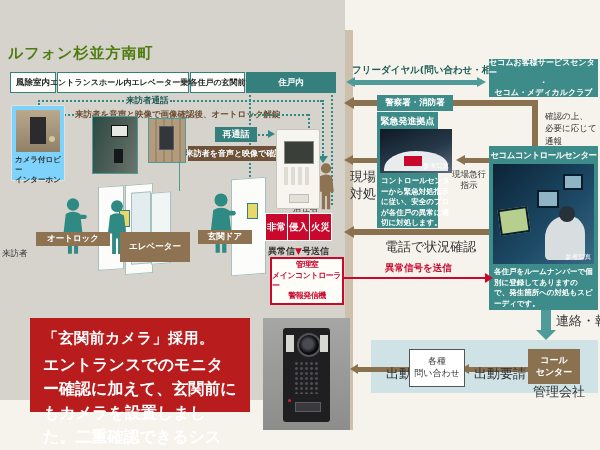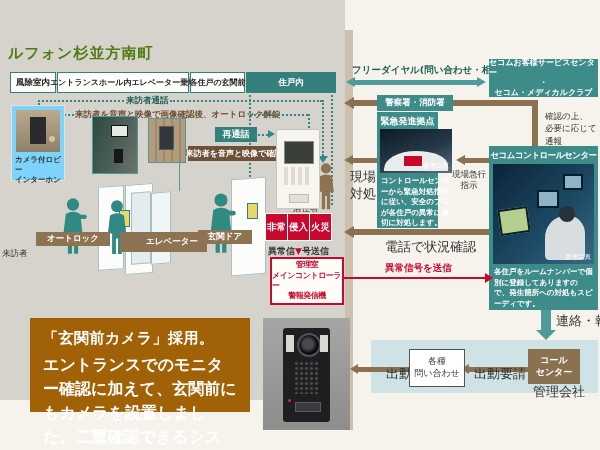--- a/index.html
+++ b/index.html
@@ -102,21 +102,21 @@
   <circle cx="20" cy="9" r="8.5"></circle>
     <rect x="26" y="23" width="13" height="6" rx="3"></rect>
   <path d="M10 22 Q20 16 30 22 L33 48 L27 48 L27 77 L21.5 77 L21.5 55 L18.5 55 L18.5 77 L13 77 L13 48 L7 48 Z"></path>
 </svg>
 <svg class="abs person" viewBox="0 0 40 80" style="left:314px;top:163px;width:24px;height:48px;color:#8d7352;fill:currentColor;">
   <circle cx="20" cy="9" r="8.5"></circle>
   <path d="M10 22 Q20 16 30 22 L33 48 L27 48 L27 77 L21.5 77 L21.5 55 L18.5 55 L18.5 77 L13 77 L13 48 L7 48 Z"></path>
 </svg>
 
 <div class="abs tag" style="left:36px;top:232px;width:74px;height:14px;">オートロック</div>
-<div class="abs tag" style="left:120px;top:232px;width:70px;height:20px;padding-left:17px;">エレベーター</div>
+<div class="abs tag" style="left:120px;top:232px;width:70px;height:30px;">エレベーター</div>
 <div class="abs tag" style="left:198px;top:230px;width:54px;height:14px;">玄関ドア</div>
 <div class="abs lbl" style="left:2px;top:248px;font-size:8.5px;">来訪者</div>
 <div class="abs lbl" style="left:293px;top:203px;font-size:8.5px;">居住者</div>
 
 <div class="abs" style="left:276px;top:129px;width:42px;height:78px;background:#f7f5f0;border:1px solid #c9c6be;border-radius:2px;">
   <div class="abs" style="left:7px;top:11px;width:28px;height:21px;background:#3a3f3a;border:1px solid #8a8a84;"></div>
   <div class="abs" style="left:7px;top:37px;width:28px;height:18px;background:repeating-linear-gradient(90deg,#d9d6cd 0 4px,#f7f5f0 4px 7px),repeating-linear-gradient(#d9d6cd 0 4px,#f7f5f0 4px 7px);opacity:.8;"></div>
   <div class="abs" style="left:12px;top:64px;width:18px;height:7px;background:#e3e0d8;border:1px solid #c0bdb4;"></div>
 </div>
 
@@ -132,21 +132,21 @@
             display:flex;flex-direction:column;align-items:center;justify-content:center;
             color:#c9082e;font-size:8px;font-weight:bold;line-height:1.3;letter-spacing:-0.5px;">
   <span>管理室</span>
   <span>メインコントローラー</span>
   <span>警報発信機</span>
 </div>
 
 <div class="abs" style="left:342px;top:277px;width:144px;border-top:2px solid #c9082e;z-index:5;"></div>
 <div class="abs tri" style="left:485px;top:273px;border-top:5px solid transparent;border-bottom:5px solid transparent;border-left:8px solid #c9082e;z-index:5;"></div>
 
-<div class="abs serif" style="left:30px;top:318px;width:220px;height:94px;background:#a16207;color:#fff;padding:0;box-sizing:border-box;">
+<div class="abs serif" style="left:30px;top:318px;width:220px;height:94px;background:#b91c1c;color:#fff;padding:0;box-sizing:border-box;">
   <div style="margin:11px 13px 5px;font-size:15px;font-weight:bold;letter-spacing:0.5px;">「玄関前カメラ」採用。</div>
   <div style="margin:0 13px;font-size:16px;line-height:1.5;font-weight:bold;">エントランスでのモニター確認に加えて、玄関前にもカメラを設置しました。二重確認できるシステムで、ひとつ上の「安心」をめざしました。</div>
 </div>
 
 <div class="abs" style="left:263px;top:318px;width:87px;height:112px;background:linear-gradient(#a6a6a4,#8d8d8b);z-index:4;">
   <div class="abs" style="left:20px;top:10px;width:47px;height:94px;background:#1f1f22;border-radius:3px;">
     <div class="abs" style="left:14px;top:5px;width:20px;height:20px;border-radius:50%;background:radial-gradient(circle at 45% 45%,#4a4a52 0 30%,#0a0a0c 60%);border:2px solid #515158;"></div>
     <div class="abs" style="left:3px;top:7px;width:8px;height:17px;background:#d8d8d2;"></div>
     <div class="abs" style="left:37px;top:7px;width:8px;height:17px;background:#d8d8d2;"></div>
     <div class="abs" style="left:11px;top:33px;width:26px;height:33px;background:radial-gradient(circle,#4c4c50 1.2px,transparent 1.6px);background-size:5px 5px;"></div>

